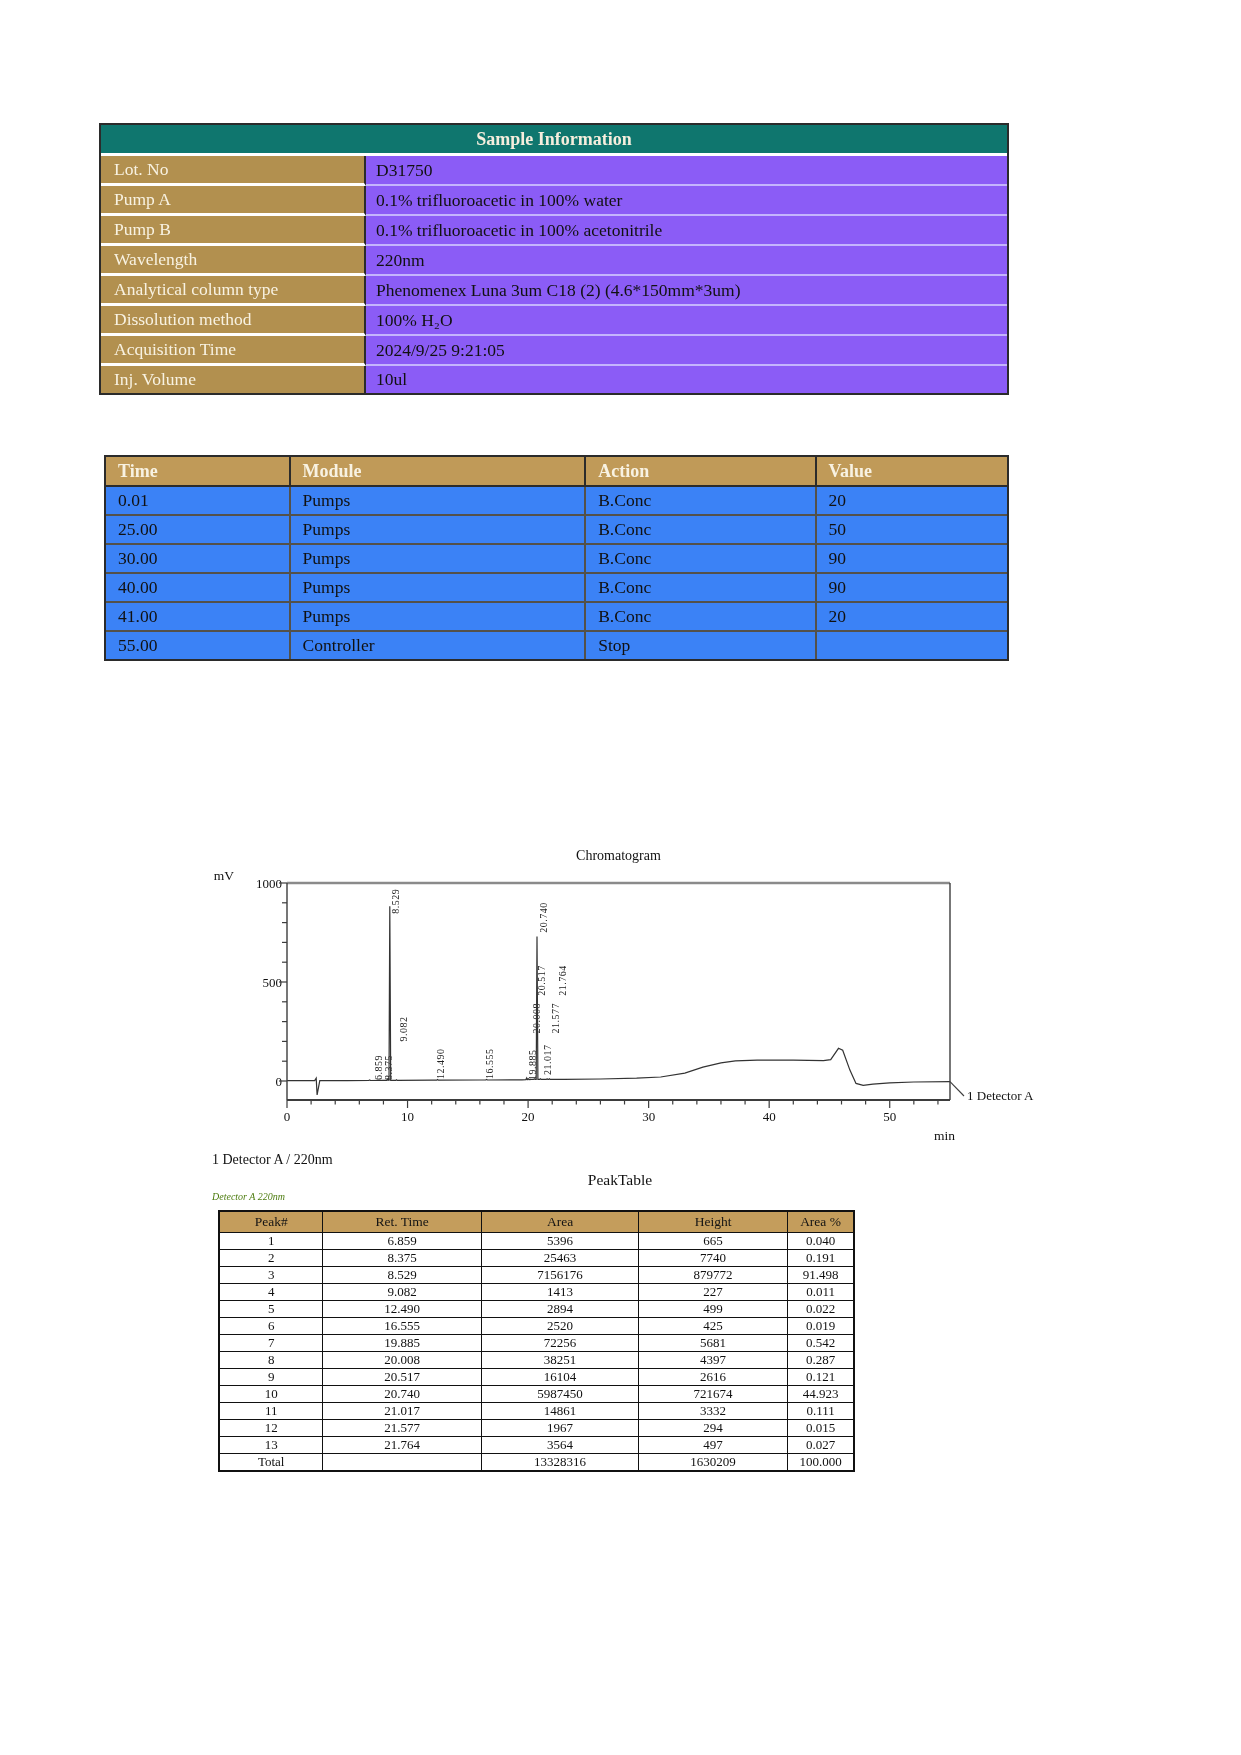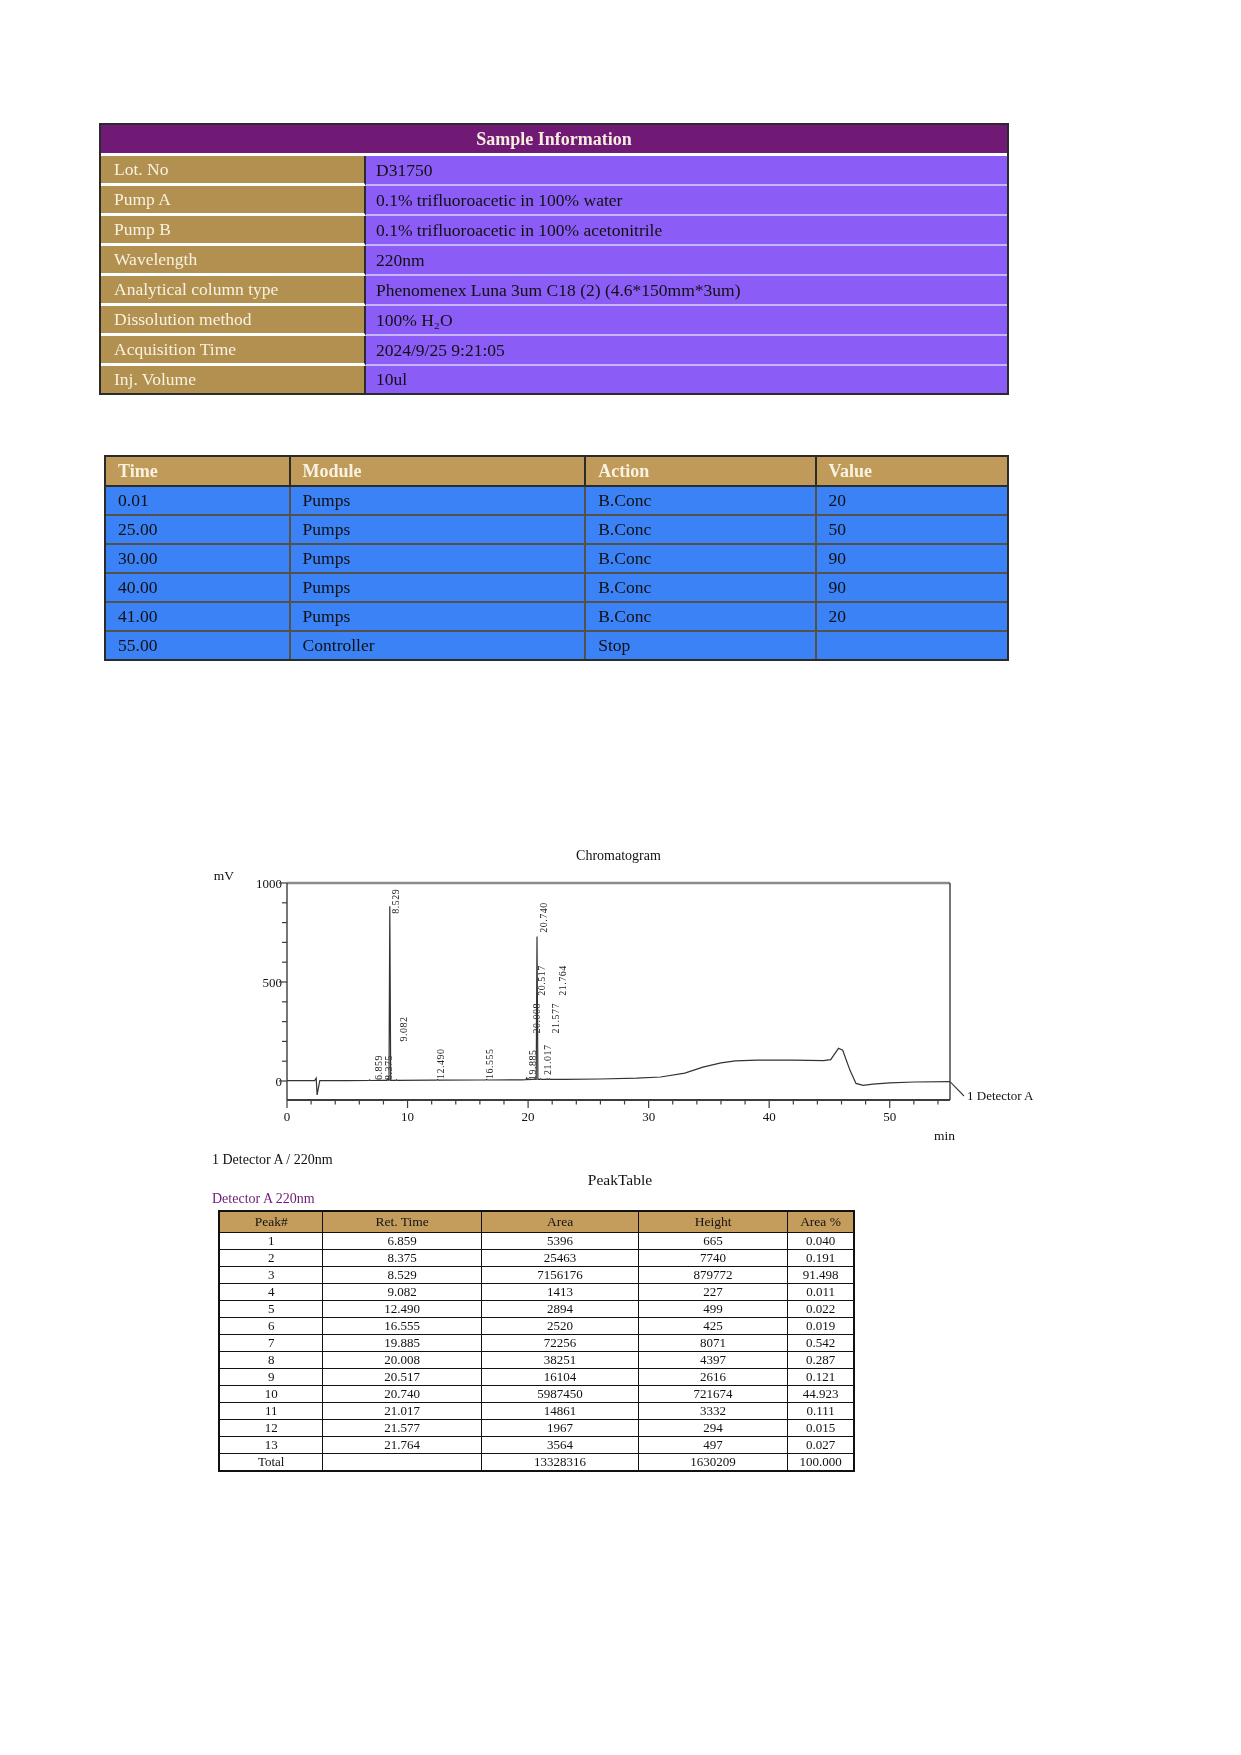--- a/index.html
+++ b/index.html
@@ -4,21 +4,21 @@
 <style>
   html,body{margin:0;padding:0;background:#e8e8e8;}
   .page{
     position:relative;width:1241px;height:1755px;background:#ffffff;
     font-family:"Liberation Serif", serif;color:#111;overflow:hidden;margin:0 auto;
   }
   table{border-collapse:separate;border-spacing:0;}
   
   .info-table{position:absolute;left:99px;top:123px;width:910px;border:2px solid #2b2b2b;}
   .info-table th{
-    background:#701a75;color:#f6eedd;font-size:18px;font-weight:bold;
+    background:#0f766e;color:#f6eedd;font-size:18px;font-weight:bold;
     height:28px;border-bottom:3px solid #ffffff;text-align:center;padding:0;
   }
   .info-table td{height:27px;font-size:17.5px;padding:0 10px;vertical-align:middle;}
   .info-table td.ilabel{
     background:#b2904f;color:#f8f2e2;width:240px;
     border-bottom:3px solid #ffffff;border-right:2px solid #2b2b2b;padding-left:13px;
   }
   .info-table td.ivalue{background:#8b5cf6;border-bottom:2px solid #c4b5fd;}
   .info-table tr:last-child td{border-bottom-width:0;}
   
@@ -32,21 +32,21 @@
     border-bottom:2px solid #54514a;border-right:2px solid #54514a;vertical-align:middle;
   }
   .prog-table th:last-child,.prog-table td:last-child{border-right:0;}
   .prog-table tr:last-child td{border-bottom:0;}
   
   .chart-wrap{position:absolute;left:180px;top:740px;width:880px;height:430px;}
   .chart-wrap svg{display:block;}
   
   .cap-detline{position:absolute;left:212px;top:1152px;font-size:14px;color:#111;}
   .cap-peaktitle{position:absolute;left:180px;top:1171px;width:880px;text-align:center;font-size:15.5px;color:#111;}
-  .cap-detlabel{position:absolute;left:212px;top:1191px;font-size:14px;color:#701a75;}
+  .cap-detlabel{position:absolute;left:212px;top:1191px;font-size:10px;color:#4d7c0f;font-style:italic;}
   
   .peak-table{position:absolute;left:218px;top:1210px;width:637px;border:2px solid #111;}
   .peak-table th{
     background:#c49d5c;color:#141414;font-size:13.5px;font-weight:normal;height:20px;
     border-bottom:1px solid #111;border-right:1px solid #111;text-align:center;padding:0;
   }
   .peak-table td{
     background:#fff;font-size:13px;height:16px;text-align:center;vertical-align:middle;
     border-bottom:1px solid #111;border-right:1px solid #111;padding:0 4px;
   }
@@ -286,21 +286,21 @@
           <td>6</td>
           <td>16.555</td>
           <td>2520</td>
           <td>425</td>
           <td>0.019</td>
         </tr>
         <tr>
           <td>7</td>
           <td>19.885</td>
           <td>72256</td>
-          <td>8071</td>
+          <td>5681</td>
           <td>0.542</td>
         </tr>
         <tr>
           <td>8</td>
           <td>20.008</td>
           <td>38251</td>
           <td>4397</td>
           <td>0.287</td>
         </tr>
         <tr>

